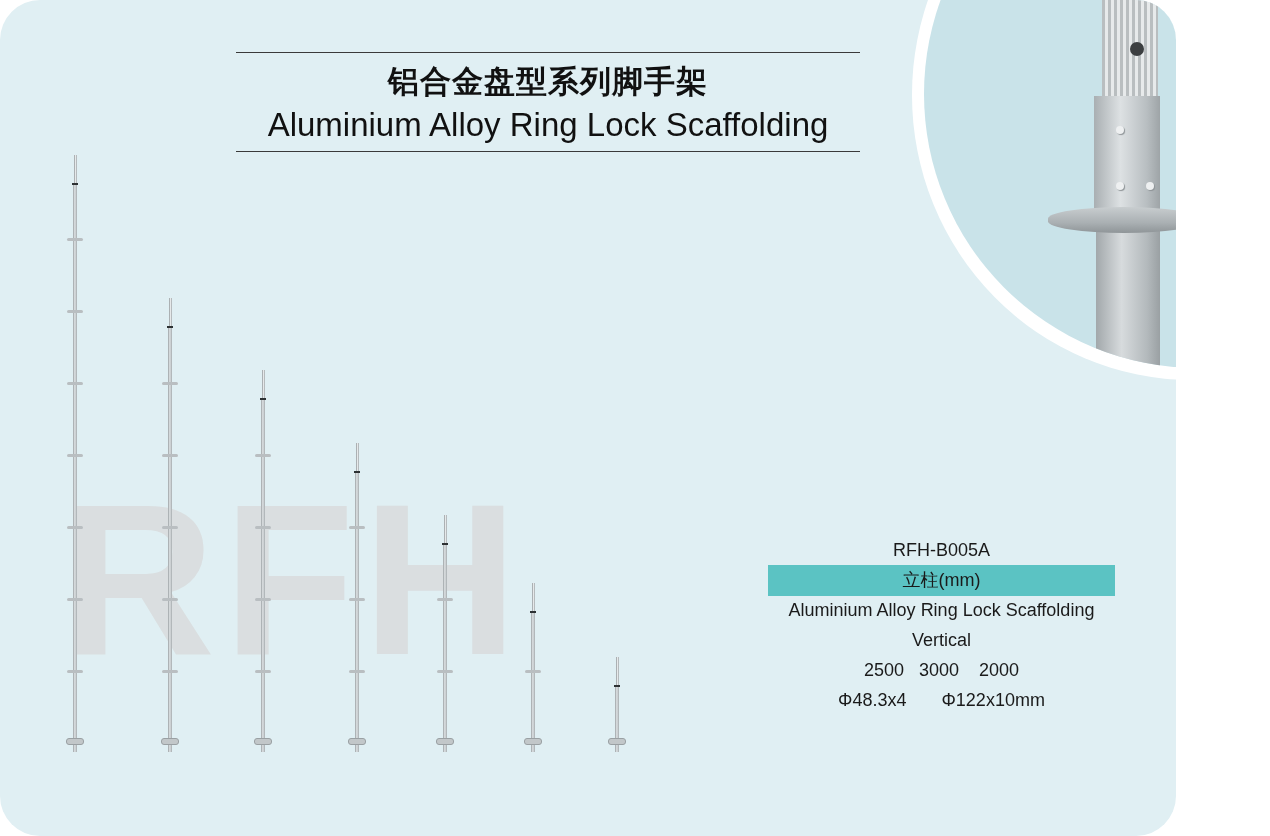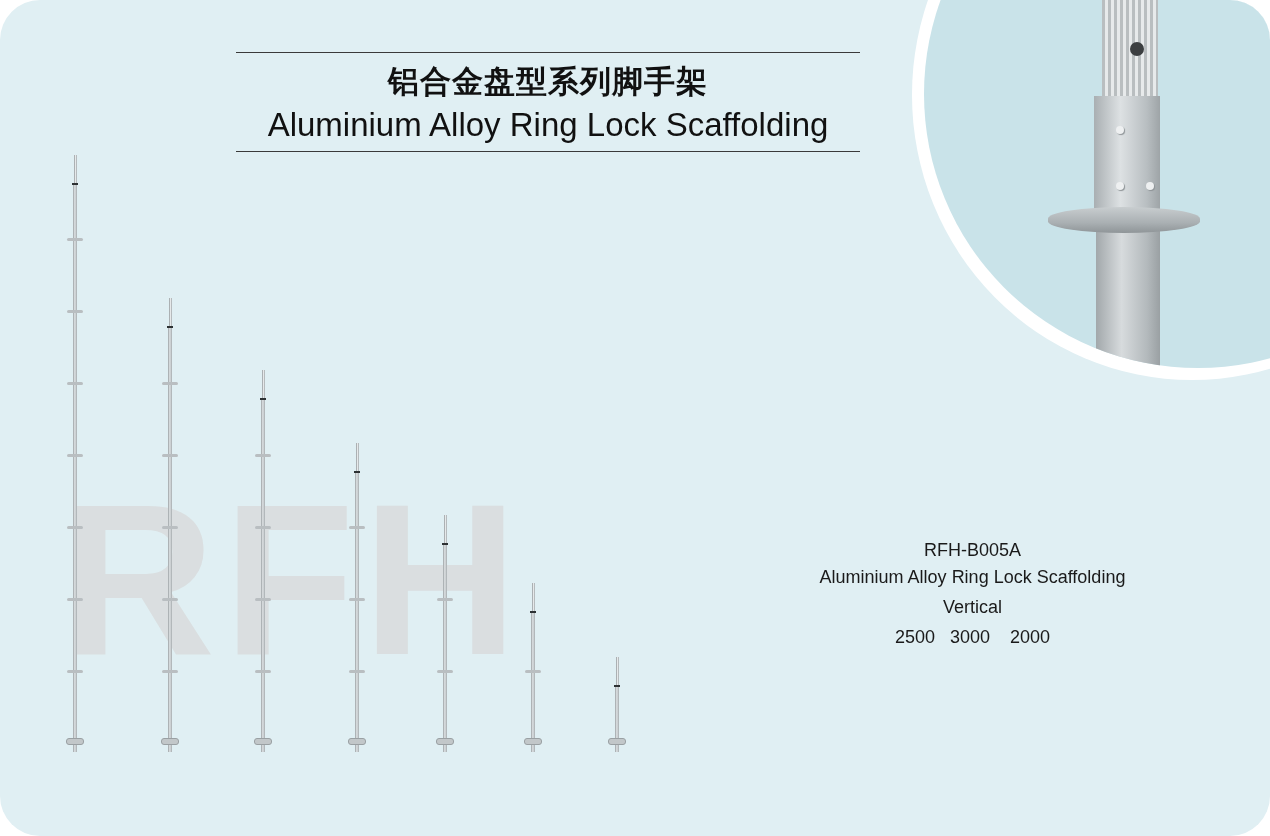--- a/index.html
+++ b/index.html
@@ -1,36 +1,36 @@
 <!DOCTYPE html>
 <html><head>
 <meta charset="utf-8">
 <style>
   html, body { margin:0; padding:0; }
   body { width:1270px; height:836px; background:#ffffff; overflow:hidden; position:relative; font-family:"Liberation Sans", sans-serif; }
-  .page { position:absolute; left:0; top:0; width:1270px; height:836px; background:#e0eff3; border-radius:40px; overflow:hidden; }
+  .page { position:absolute; left:0; top:0; width:1176px; height:836px; background:#e0eff3; border-radius:40px; overflow:hidden; }
   .title-block { position:absolute; left:236px; top:52px; width:624px; text-align:center; }
   .rule { height:1px; background:#3a3a3a; width:100%; }
   .title-cn { font-family:"DejaVu Serif", serif; font-weight:bold; font-size:31px; color:#111; margin-top:10px; height:36px; line-height:36px; letter-spacing:1px; }
   .title-en { font-size:33px; color:#111; margin-top:6px; line-height:40px; margin-bottom:6px; }
   .watermark { position:absolute; left:60px; top:480px; font-family:"Liberation Sans", sans-serif; font-weight:bold; font-size:215px; color:#d9dcdd; letter-spacing:8px; line-height:200px; opacity:0.85; }
   .pole { position:absolute; width:4px; background:linear-gradient(90deg,#9aa0a3,#dfe3e5 45%,#a5abae); }
   .pole-tip { position:absolute; width:3px; background:linear-gradient(90deg,#8e9497,#e6e9ea,#9da3a6); }
   .pole-band { position:absolute; width:6px; height:2px; background:#2d3133; }
   .rosette { position:absolute; width:16px; height:3px; background:#b9bec1; border-radius:2px; }
   .base { position:absolute; width:16px; height:5px; background:#c2c7c9; border-radius:3px; border:1px solid #9aa0a3; }
   .circle-white { position:absolute; left:912px; top:-190px; width:560px; height:570px; border-radius:50%; background:#ffffff; }
   .circle-photo { position:absolute; left:924px; top:-180px; width:548px; height:548px; border-radius:50%; background:#c9e3e9; overflow:hidden; }
   .tube-upper { position:absolute; left:178px; top:0; width:56px; height:278px; background:repeating-linear-gradient(90deg,#b9bec0 0 3px,#e7eaeb 3px 6px); }
   .hole { position:absolute; left:206px; top:222px; width:14px; height:14px; border-radius:50%; background:#3c3f41; }
   .sleeve { position:absolute; left:170px; top:276px; width:66px; height:120px; background:linear-gradient(90deg,#a9afb2,#dde1e3 40%,#b8bec1 80%,#9ea4a7); }
   .dimple { position:absolute; width:8px; height:8px; border-radius:50%; background:#eef0f1; box-shadow:1px 1px 1px #8d9396; }
   .flange { position:absolute; left:124px; top:387px; width:152px; height:26px; border-radius:50%/45%; background:linear-gradient(180deg,#c8cdcf,#aab0b3 60%,#8f9598); }
   .tube-lower { position:absolute; left:172px; top:410px; width:64px; height:170px; background:linear-gradient(90deg,#a2a8ab,#d7dbdd 40%,#b3b9bc 80%,#9aa0a3); }
-  .spec-block { position:absolute; left:799px; top:537px; width:347px; text-align:center; color:#1a1a1a; }
+  .spec-block { position:absolute; left:768px; top:537px; width:347px; text-align:center; color:#1a1a1a; }
   .spec-model { font-size:18px; line-height:26px; }
   .spec-header { background:#5bc3c3; font-size:18px; line-height:31px; height:31px; margin-top:2px; }
   .spec-line { font-size:18px; line-height:30px; }
   .spec-line.first { margin-top:-1px; }
 </style>
 </head>
 <body>
 
 <div class="page">
 
@@ -104,18 +104,20 @@
       <div class="dimple" style="left:22px;top:30px"></div>
       <div class="dimple" style="left:22px;top:86px"></div>
       <div class="dimple" style="left:52px;top:86px"></div>
     </div>
     <div class="tube-lower"></div>
     <div class="flange"></div>
   </div>
 
   <div class="spec-block">
     <div class="spec-model">RFH-B005A</div>
+    <div class="spec-header">立柱(mm)</div>
     <div class="spec-line first">Aluminium Alloy Ring Lock Scaffolding</div>
     <div class="spec-line">Vertical</div>
     <div class="spec-line" style="white-space:pre">2500   3000    2000</div>
+    <div class="spec-line" style="white-space:pre">Φ48.3x4       Φ122x10mm</div>
   </div>
 
 </div>
 
 </body></html>

